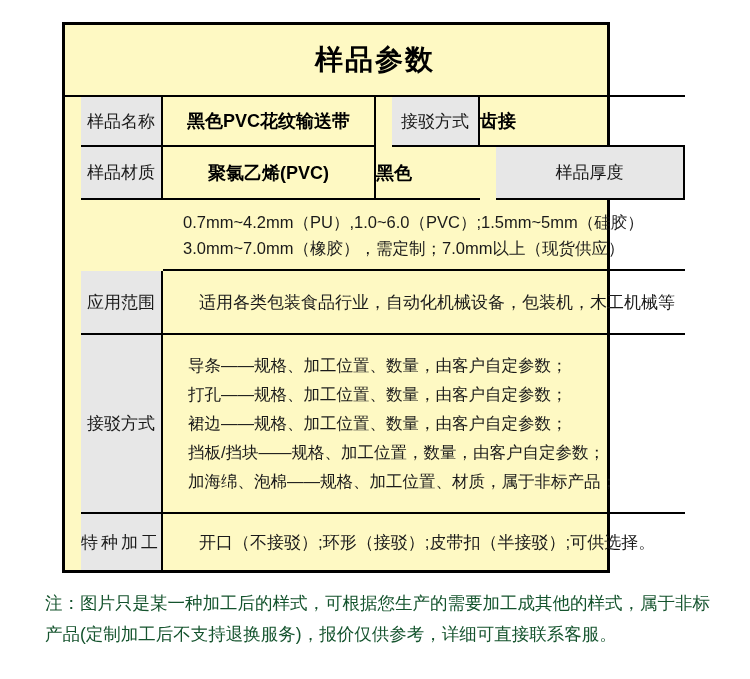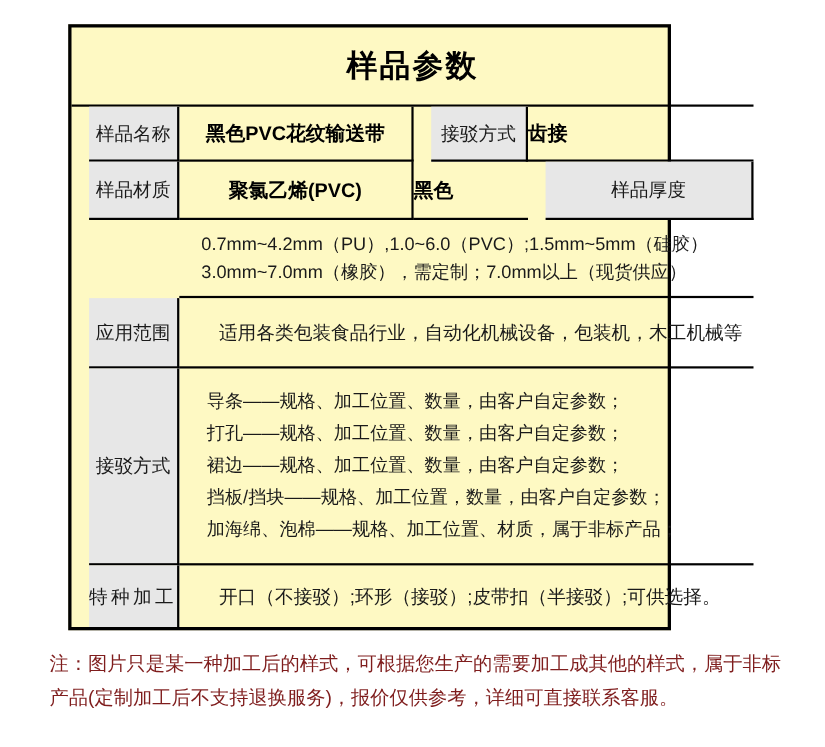--- a/index.html
+++ b/index.html
@@ -83,21 +83,21 @@
   .multiline.special .line {
     padding-left: 25px;
     line-height: 29px;
   }
   .footer-note {
     position: absolute;
     left: 45px; top: 588px;
     width: 672px;
     font-size: 17.5px;
     line-height: 31px;
-    color: #7f1d1d;
+    color: #14532d;
     text-align: left;
   }
 </style>
 </head>
 <body>
 
 <div class="page">
 
   <div class="spec-table">
 

